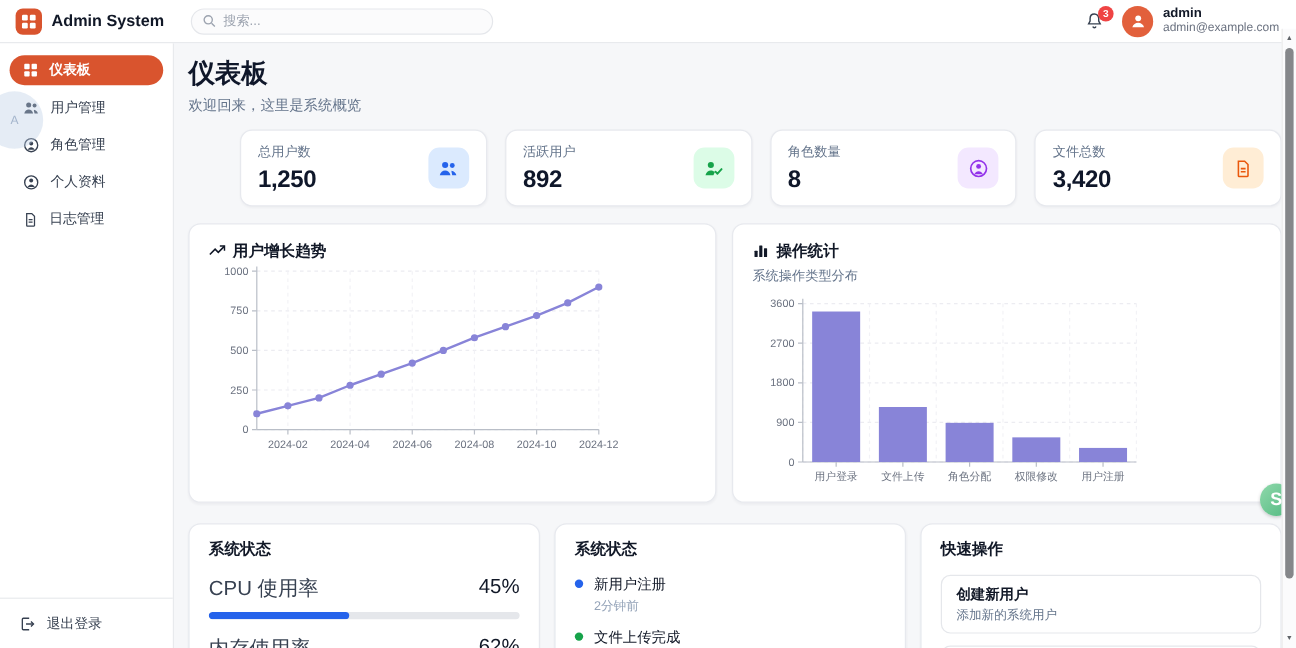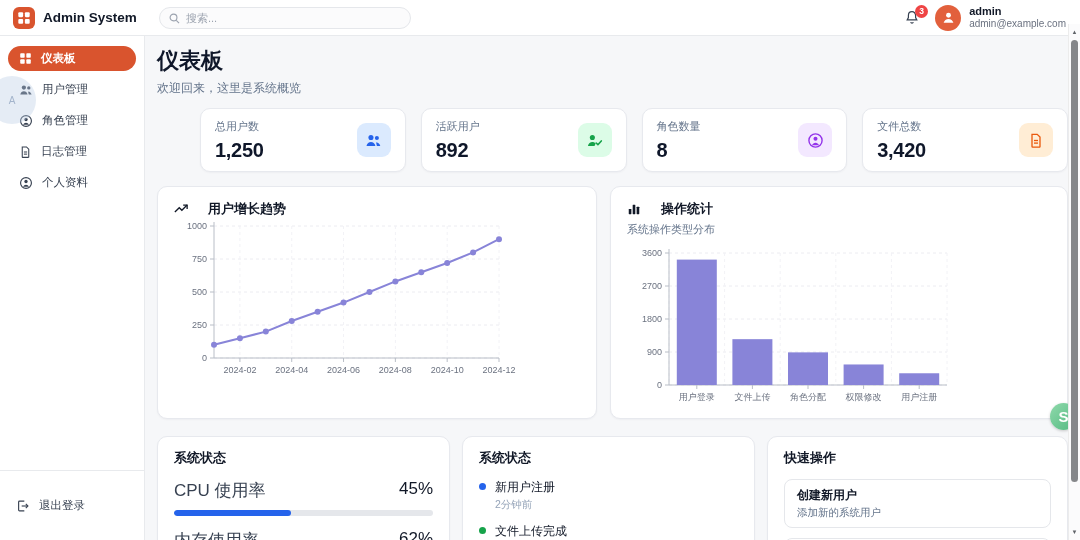--- a/index.html
+++ b/index.html
@@ -32,21 +32,21 @@
   .user-email { font-size:10px; color:#6b7280; line-height:12px; }
 
   
   .sidebar { position:absolute; left:0; top:36px; bottom:0; width:145px; background:#fff;
              border-right:1px solid #e8eaed; padding-top:10px; z-index:5; }
   .nav-item { height:25px; margin:0 8px 6px; border-radius:13px; display:flex; align-items:center;
               gap:9px; padding:0 11px; font-size:11.5px; color:#374151; cursor:pointer; }
   .nav-item svg { flex:none; }
   .nav-item.active { background:#d9542e; color:#fff; font-weight:bold; }
   .logout-row { position:absolute; bottom:0; left:0; right:0; border-top:1px solid #e8eaed;
-                display:flex; align-items:center; gap:9px; padding:27px 16px; font-size:11.5px;
+                display:flex; align-items:center; gap:9px; padding:13px 16px; font-size:11.5px;
                 color:#374151; cursor:pointer; }
 
   
   .main { position:absolute; left:145px; top:36px; right:0; bottom:0; padding:8px 12px 0;
           overflow:hidden; }
   .page-title { font-size:22px; font-weight:bold; color:#0f172a; margin:2px 0 4px; }
   .page-sub { font-size:12px; color:#64748b; margin-bottom:11px; }
 
   .card { background:#fff; border:1px solid #e7e9ee; border-radius:10px;
           box-shadow:0 1px 2px rgba(16,24,40,.04); }
@@ -56,21 +56,21 @@
                padding:10px 14px; }
   .stat-label { font-size:11px; color:#64748b; margin-bottom:5px; }
   .stat-value { font-size:20px; font-weight:bold; color:#0f172a; letter-spacing:-0.3px; }
   .stat-ico { width:34px; height:34px; border-radius:9px; display:flex; align-items:center;
               justify-content:center; flex:none; }
 
   .charts-row { display:flex; gap:13px; margin-bottom:17px; }
   .chart-card { height:233px; padding:13px 16px; }
   .chart-card.left { width:440px; flex:none; }
   .chart-card.right { flex:1; }
-  .chart-title { display:flex; align-items:center; gap:20px; font-size:13px; font-weight:bold;
+  .chart-title { display:flex; align-items:center; gap:6px; font-size:13px; font-weight:bold;
                  color:#111827; }
   .chart-sub { font-size:11px; color:#64748b; margin:4px 0 8px; }
 
   .bottom-row { display:flex; gap:12px; }
   .bottom-card { height:150px; padding:12px 16px; }
   .bottom-card.status { width:293px; flex:none; }
   .bottom-card.activity { width:293px; flex:none; }
   .bottom-card.quick { flex:1; }
   .bottom-title { font-size:13px; font-weight:bold; color:#111827; margin-bottom:12px; }
 
@@ -183,34 +183,34 @@
     </div>
     <div class="nav-item">
       <svg width="14" height="14" viewBox="0 0 16 16" fill="none" stroke="currentColor" stroke-width="1.3">
           <circle cx="8" cy="8" r="6.2"></circle>
           <circle cx="8" cy="6.3" r="1.9" fill="currentColor" stroke="none"></circle>
           <path d="M4.6 12.4c.8-1.6 2-2.4 3.4-2.4s2.6.8 3.4 2.4" fill="currentColor" stroke="none"></path>
         </svg>
       <span>角色管理</span>
     </div>
     <div class="nav-item">
+      <svg width="14" height="14" viewBox="0 0 16 16" fill="none" stroke="currentColor" stroke-width="1.3">
+          <circle cx="8" cy="8" r="6.2"></circle>
+          <circle cx="8" cy="6.3" r="1.9" fill="currentColor" stroke="none"></circle>
+          <path d="M4.6 12.4c.8-1.6 2-2.4 3.4-2.4s2.6.8 3.4 2.4" fill="currentColor" stroke="none"></path>
+        </svg>
+      <span>个人资料</span>
+    </div>
+    <div class="nav-item">
       <svg width="13" height="14" viewBox="0 0 16 16" fill="none" stroke="currentColor" stroke-width="1.3">
           <path d="M4 1.8h5.2L12 4.6V14a.6.6 0 0 1-.6.6H4.6A.6.6 0 0 1 4 14z"></path>
           <line x1="6" y1="8" x2="10" y2="8"></line>
           <line x1="6" y1="10.6" x2="10" y2="10.6"></line>
         </svg>
       <span>日志管理</span>
-    </div>
-    <div class="nav-item">
-      <svg width="14" height="14" viewBox="0 0 16 16" fill="none" stroke="currentColor" stroke-width="1.3">
-          <circle cx="8" cy="8" r="6.2"></circle>
-          <circle cx="8" cy="6.3" r="1.9" fill="currentColor" stroke="none"></circle>
-          <path d="M4.6 12.4c.8-1.6 2-2.4 3.4-2.4s2.6.8 3.4 2.4" fill="currentColor" stroke="none"></path>
-        </svg>
-      <span>个人资料</span>
     </div>
     <div class="logout-row">
       <svg width="14" height="14" viewBox="0 0 16 16" fill="none" stroke="currentColor" stroke-width="1.3">
           <path d="M9.5 2.5H4a1 1 0 0 0-1 1v9a1 1 0 0 0 1 1h5.5"></path>
           <line x1="6.5" y1="8" x2="13.5" y2="8"></line>
           <polyline points="11.2,5.6 13.6,8 11.2,10.4"></polyline>
         </svg>
       <span>退出登录</span>
     </div>
   </div>

